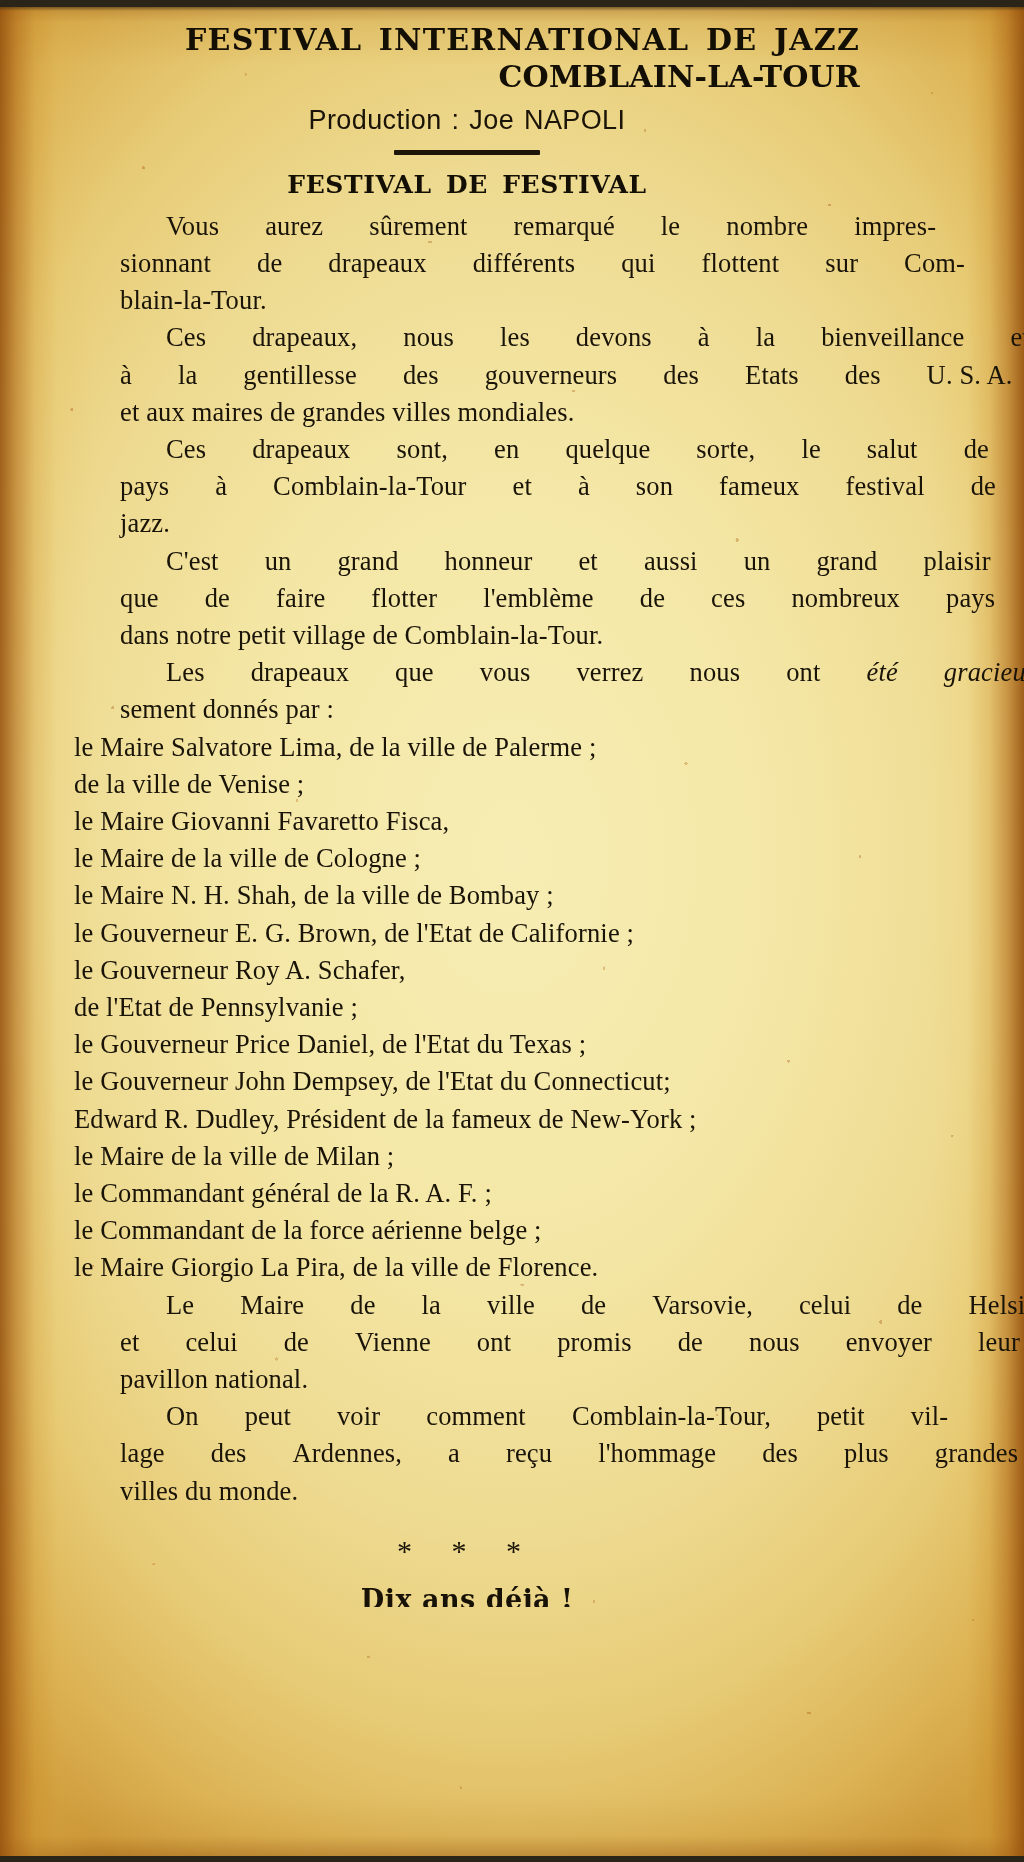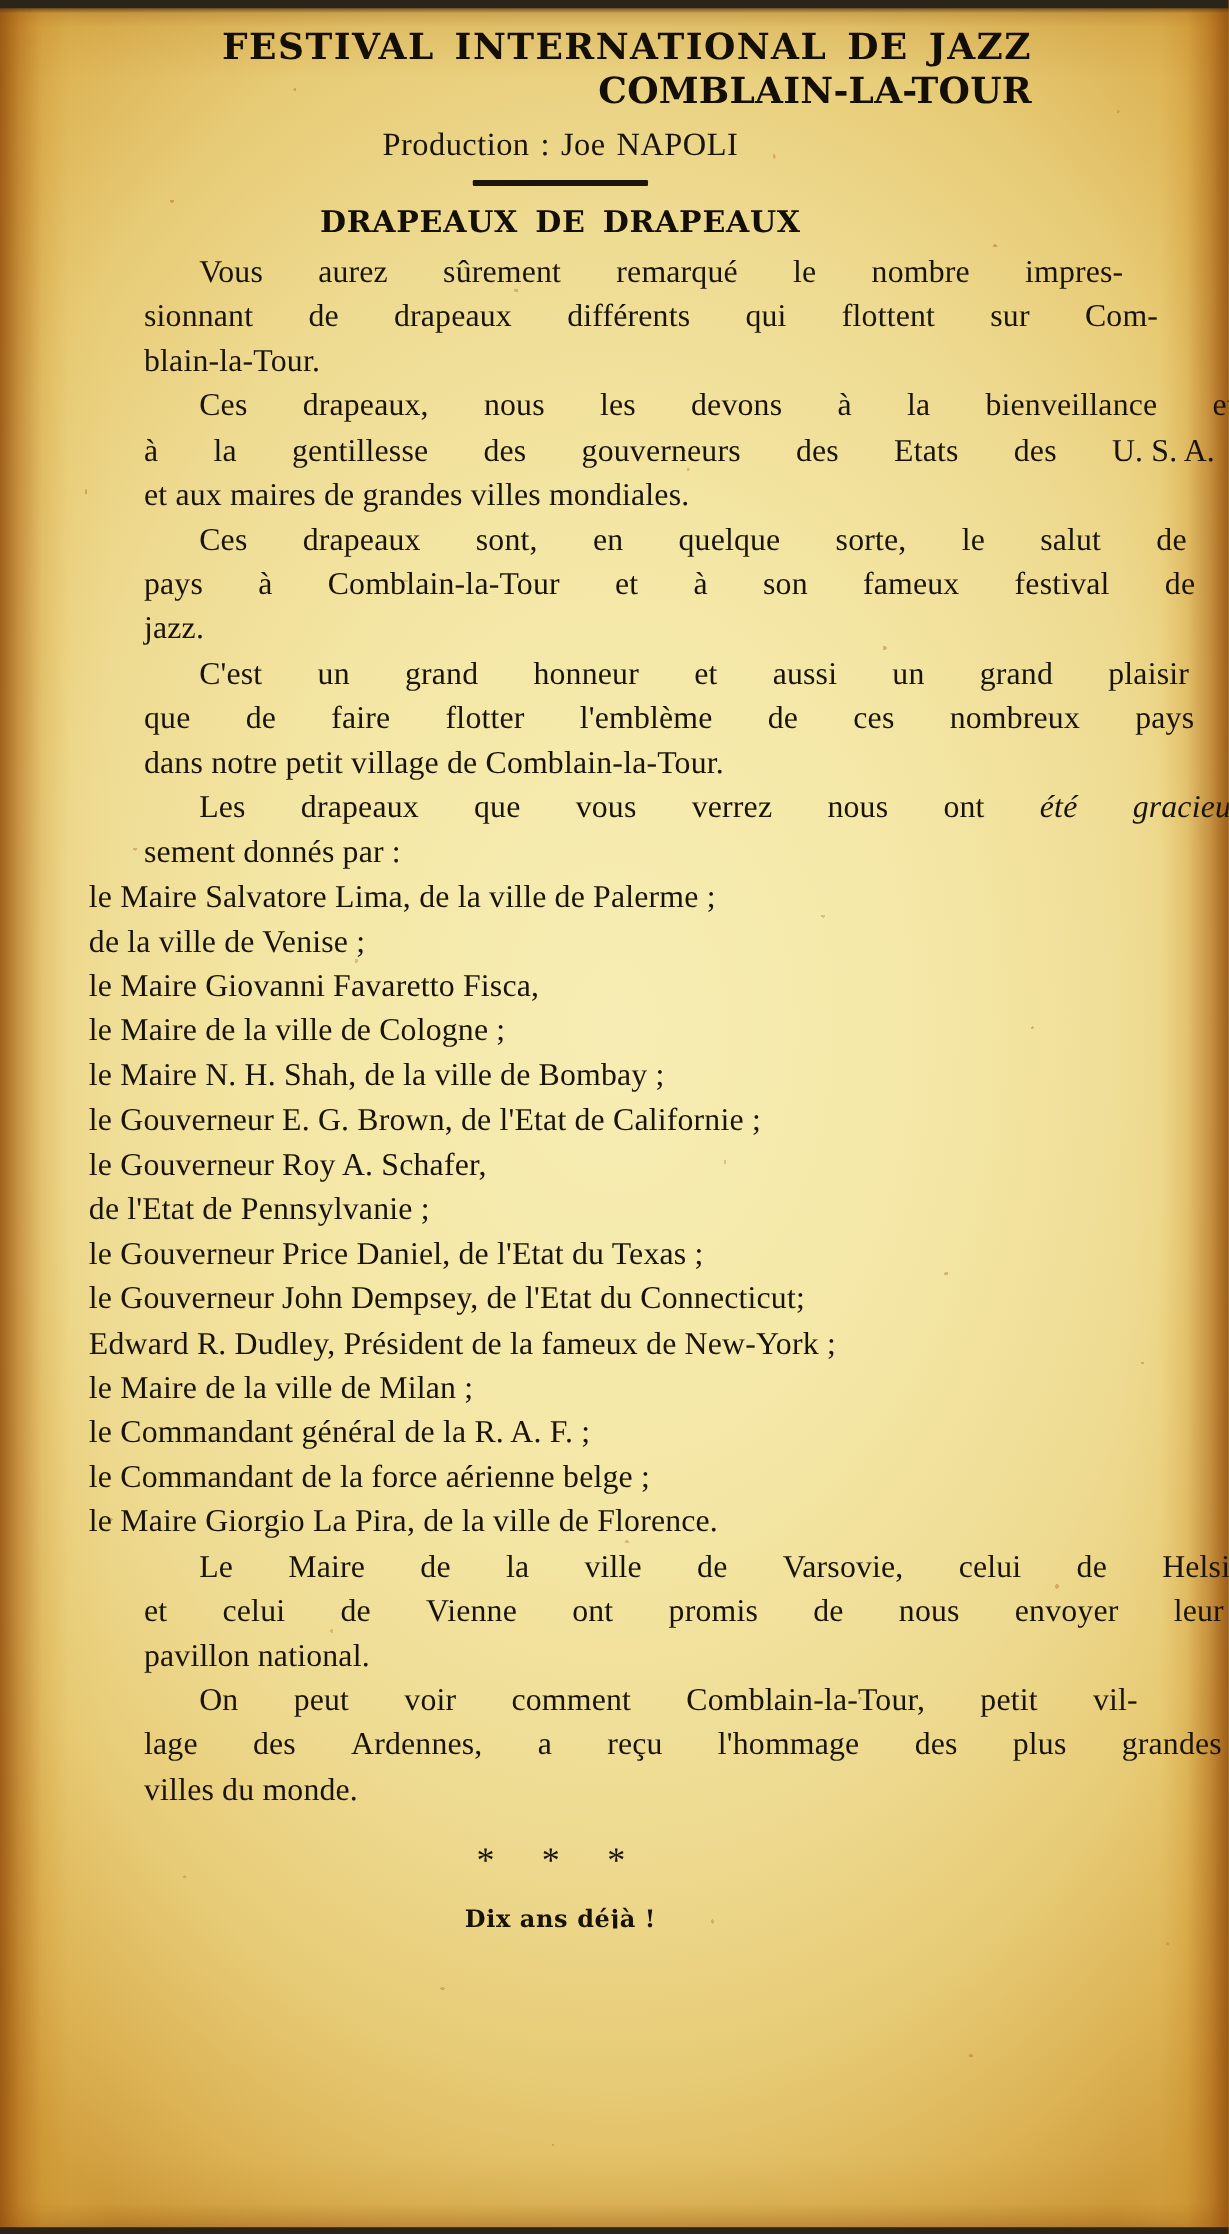--- a/index.html
+++ b/index.html
@@ -106,21 +106,21 @@
     font-weight: bold;
     font-size: 30px;
     letter-spacing: 1.2px;
     line-height: 1.22;
     word-spacing: 5px;
     color: #140f04;
     text-align: right;
   }
   .title-line.second { letter-spacing: .2px; word-spacing: 0; }
   .production {
-    font-family: Liberation Serif, serif;
+    font-family: Liberation Sans, sans-serif;
     font-size: 27px;
     line-height: 1.5;
     letter-spacing: .4px;
     word-spacing: 2px;
     color: #1a1307;
     margin-top: 5px;
   }
   .rule {
     width: 146px;
     height: 5px;
@@ -179,21 +179,21 @@
     font-size: 30px;
     letter-spacing: 16px;
     margin-top: 22px;
     color: #1a1408;
   }
   .cutoff {
     margin-top: 12px;
     text-align: center;
     font-family: "DejaVu Serif", serif;
     font-weight: bold;
-    font-size: 20px;
+    font-size: 27px;
     letter-spacing: .5px;
     color: #181206;
     height: 26px;
     overflow: hidden;
   }
 </style>
 </head>
 <body>
 
 <div class="page">
@@ -202,21 +202,21 @@
 
   <div class="content">
 
     <div class="title-block">
       <div class="title-line">FESTIVAL INTERNATIONAL DE JAZZ</div>
       <div class="title-line second">COMBLAIN-LA-TOUR</div>
       <div class="production">Production : Joe NAPOLI</div>
       <div class="rule"></div>
     </div>
 
-    <div class="section-heading">DRAPEAUX DE DRAPEAUX</div>
+    <div class="section-heading">FESTIVAL DE FESTIVAL</div>
 
     <div class="body">
 
       <p class="para">
         <span class="line just indent">
           <span>Vous</span>
           <span>aurez</span>
           <span>sûrement</span>
           <span>remarqué</span>
           <span>le</span>

